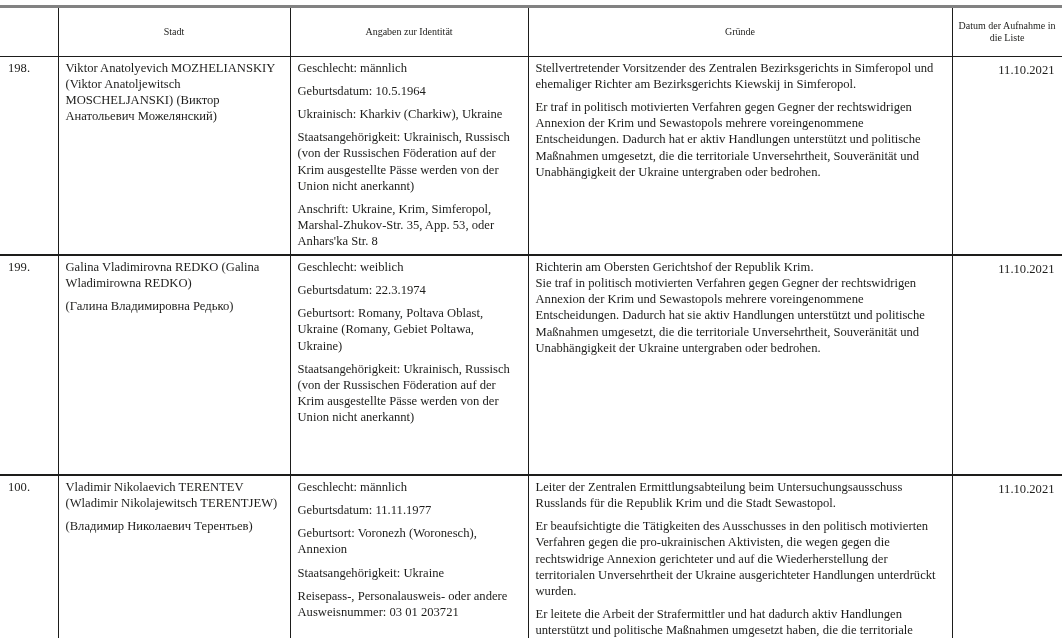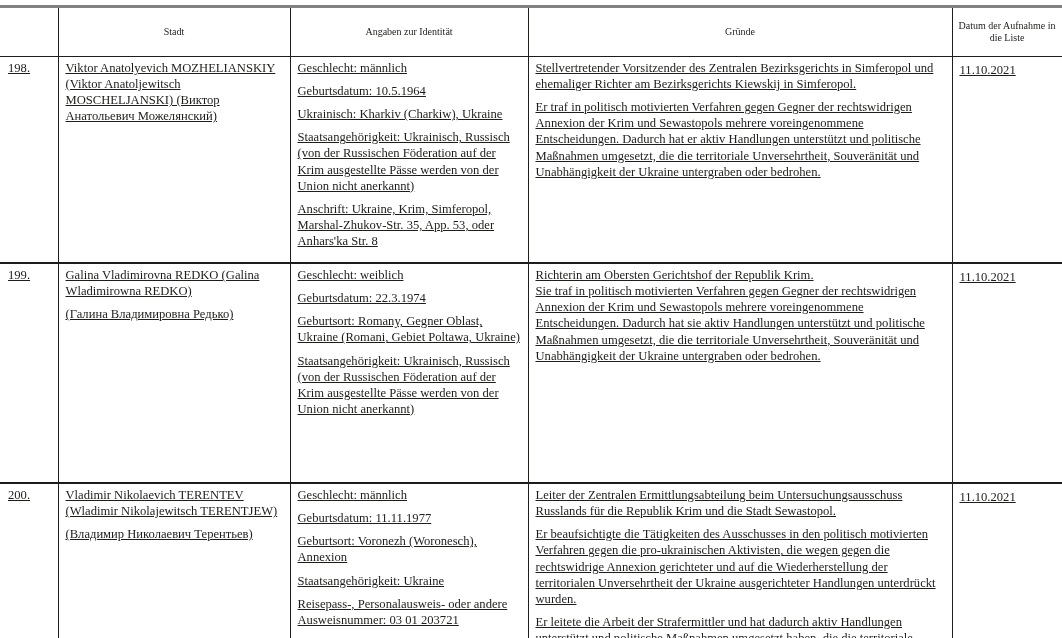--- a/index.html
+++ b/index.html
@@ -47,32 +47,32 @@
     vertical-align: middle;
     padding: 2px 4px;
   }
   tbody tr {
     border-bottom: 2px solid #1d1d1b;
   }
   tbody tr:nth-child(1) { height: 192px; }
   tbody tr:nth-child(2) { height: 220px; }
   tbody tr:nth-child(3) { height: 198px; }
 
-  td { padding: 3px 7px 13px 7px; text-decoration: underline; }
+  td { padding: 3px 7px 5px 7px; }
   td.c-num { padding-left: 8px; }
   td.c-date { text-align: center; padding-top: 5px; }
 
   .para {
     margin: 0 0 7px 0;
     font-size: 12.6px;
     line-height: 1.28;
     white-space: pre-line;
     text-align: left;
   }
-  td.c-date .para { text-align: left; }
+  td.c-date .para { text-align: right; }
   .para:last-child { margin-bottom: 0; }
 </style>
 </head>
 <body>
 
 <div class="page">
   <table class="sanctions">
     <colgroup>
       <col class="c1">
         <col class="c2">
@@ -117,35 +117,35 @@
     <td class="c-num">
             <p class="para">199.</p>
           </td>
     <td class="c-name">
             <p class="para">Galina Vladimirovna REDKO (Galina Wladimirowna REDKO)</p>
             <p class="para">(Галина Владимировна Редько)</p>
           </td>
     <td class="c-id">
             <p class="para">Geschlecht: weiblich</p>
             <p class="para">Geburtsdatum: 22.3.1974</p>
-            <p class="para">Geburtsort: Romany, Gegner Oblast, Ukraine (Romani, Gebiet Poltawa, Ukraine)</p>
+            <p class="para">Geburtsort: Romany, Poltava Oblast, Ukraine (Romany, Gebiet Poltawa, Ukraine)</p>
             <p class="para">Staatsangehörigkeit: Ukrainisch, Russisch (von der Russischen Föderation auf der Krim ausgestellte Pässe werden von der Union nicht anerkannt)</p>
           </td>
     <td class="c-reasons">
             <p class="para">Richterin am Obersten Gerichtshof der Republik Krim.
 Sie traf in politisch motivierten Verfahren gegen Gegner der rechtswidrigen Annexion der Krim und Sewastopols mehrere voreingenommene Entscheidungen. Dadurch hat sie aktiv Handlungen unterstützt und politische Maßnahmen umgesetzt, die die territoriale Unversehrtheit, Souveränität und Unabhängigkeit der Ukraine untergraben oder bedrohen.</p>
           </td>
     <td class="c-date">
             <p class="para">11.10.2021</p>
           </td>
   </tr>
 
   <tr>
     <td class="c-num">
-            <p class="para">200.</p>
+            <p class="para">100.</p>
           </td>
     <td class="c-name">
             <p class="para">Vladimir Nikolaevich TERENTEV (Wladimir Nikolajewitsch TERENTJEW)</p>
             <p class="para">(Владимир Николаевич Терентьев)</p>
           </td>
     <td class="c-id">
             <p class="para">Geschlecht: männlich</p>
             <p class="para">Geburtsdatum: 11.11.1977</p>
             <p class="para">Geburtsort: Voronezh (Woronesch), Annexion</p>
             <p class="para">Staatsangehörigkeit: Ukraine</p>

